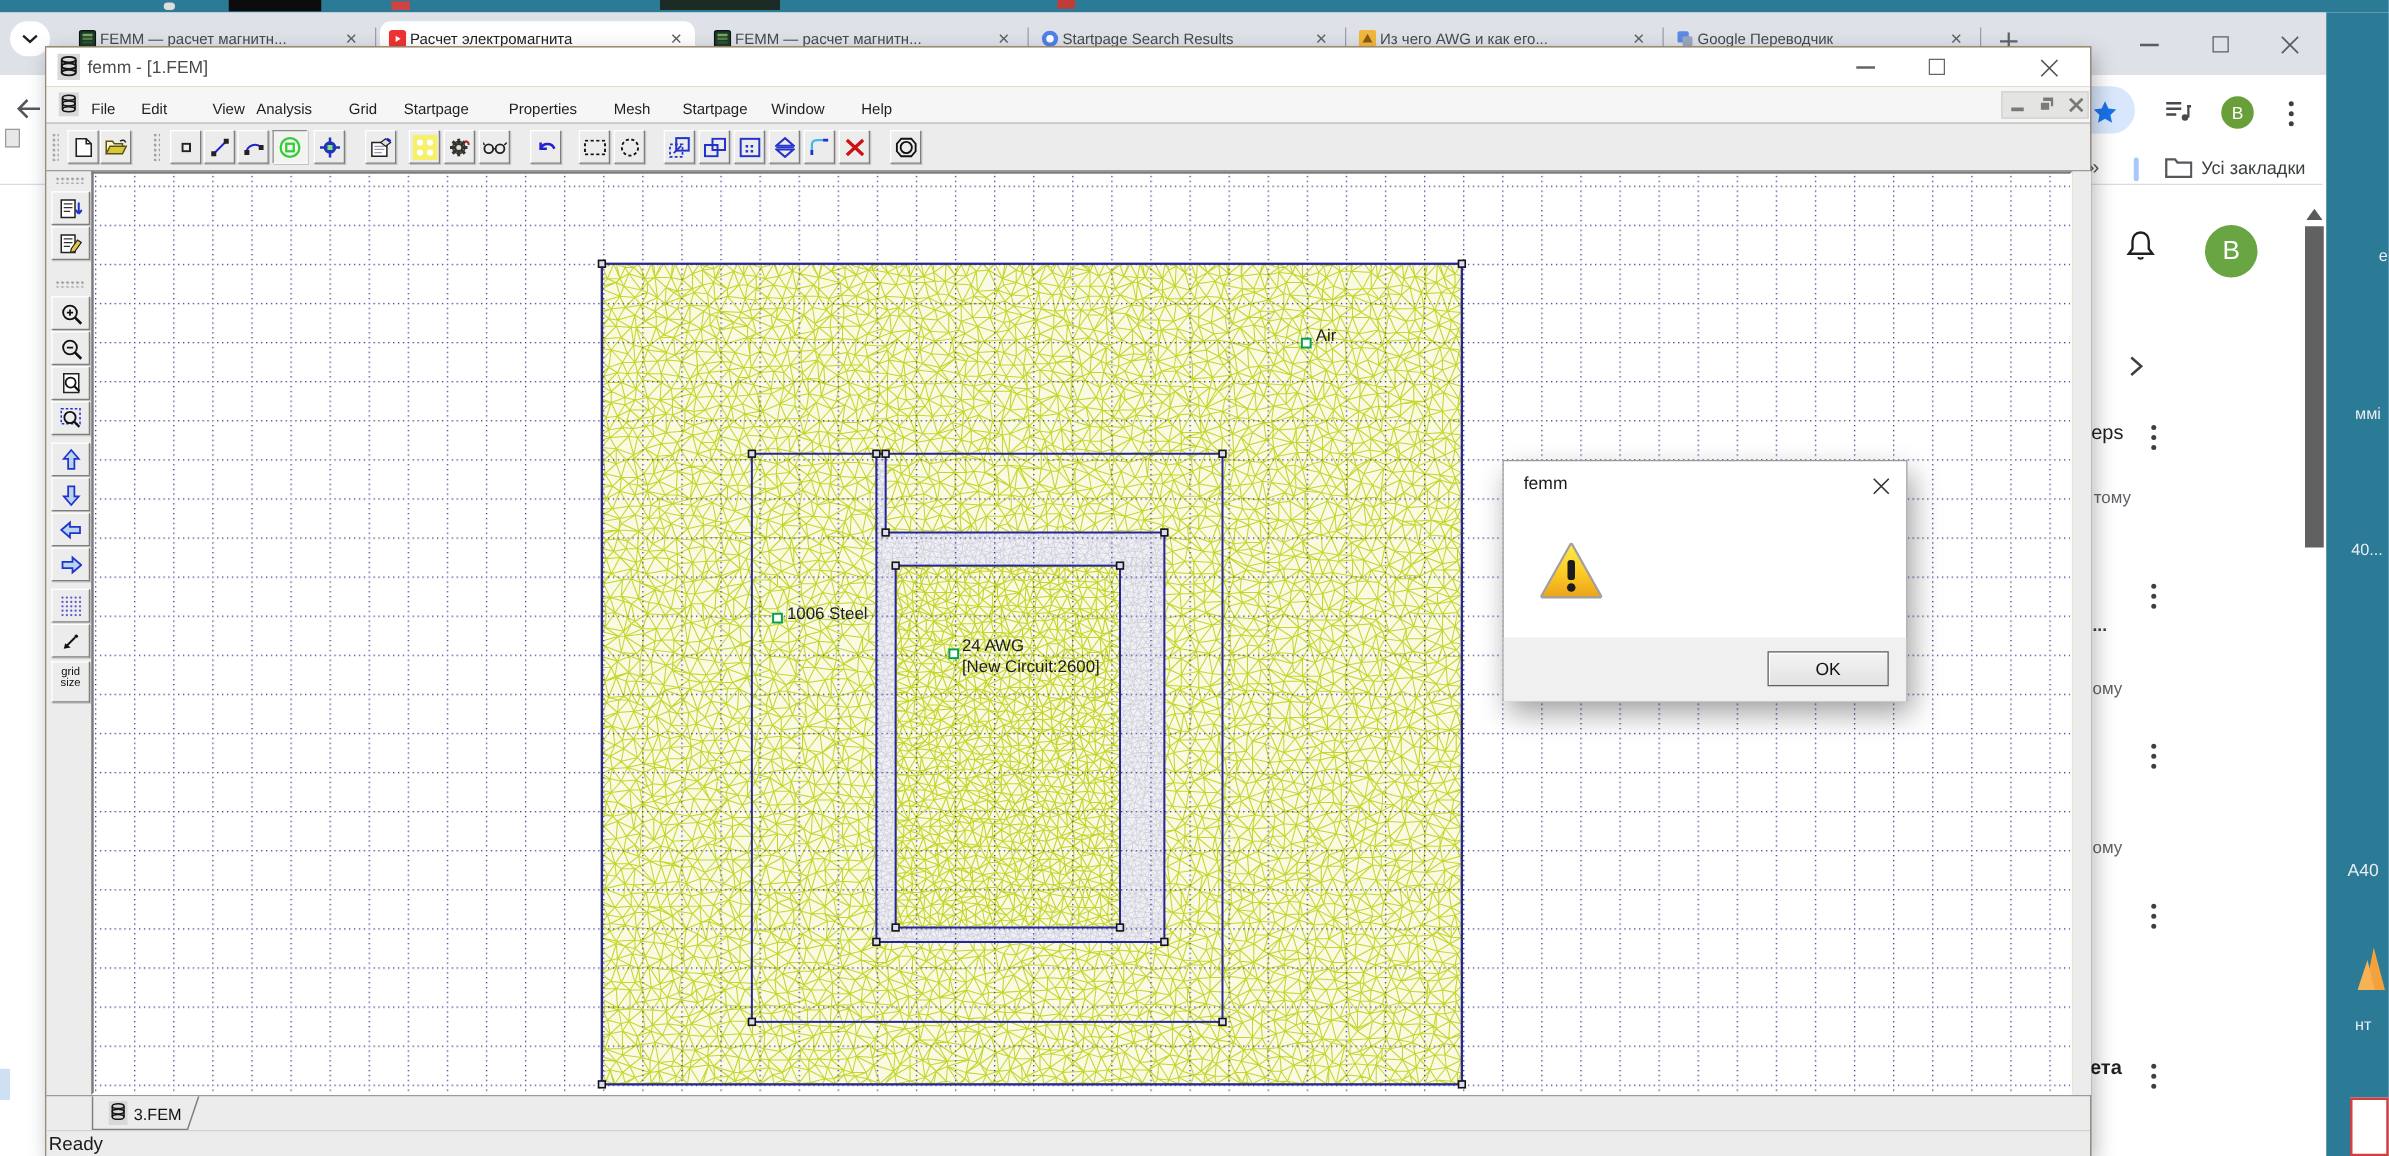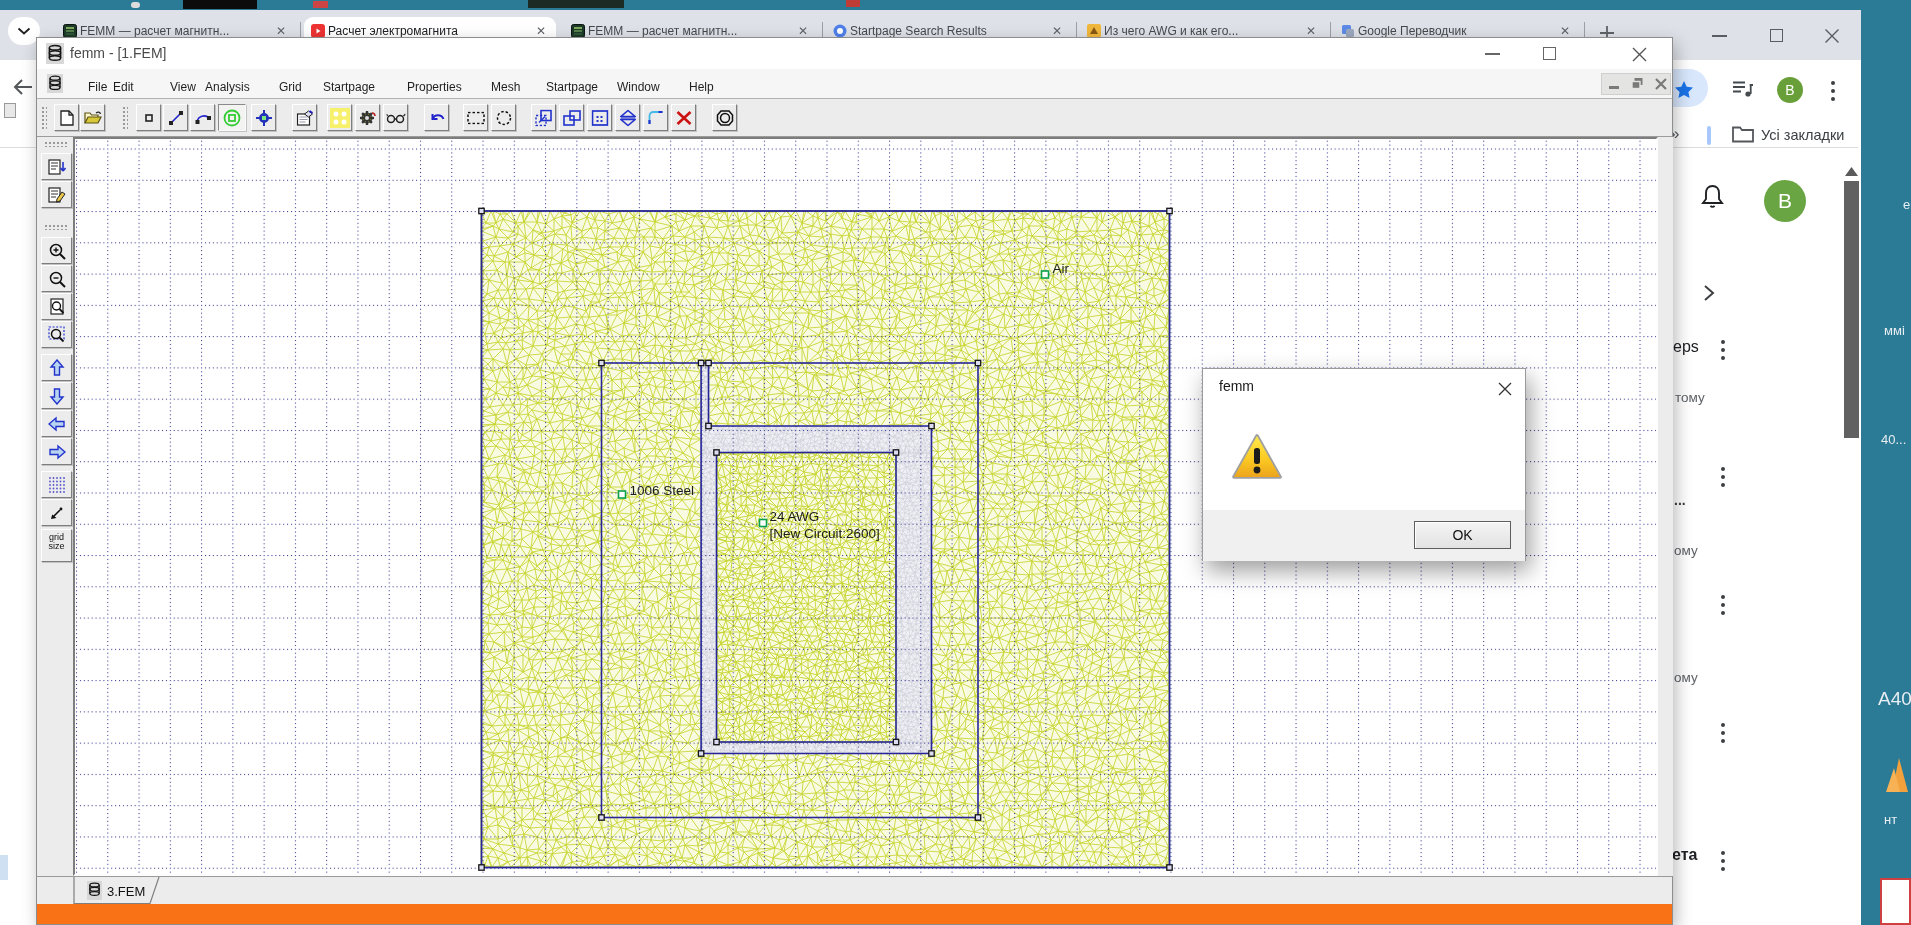--- a/index.html
+++ b/index.html
@@ -9,21 +9,21 @@
 .tab .ttl{position:absolute;left:24px;top:7px;white-space:nowrap;overflow:hidden;width:178px}
 .tab .tx{position:absolute;right:10px;top:7px;font-size:12px;color:#5f6368}
 .fav{position:absolute;left:7px;top:7px;width:14px;height:14px}
 .tsep{position:absolute;top:12px;width:1px;height:16px;background:#9aa0a6}
 .toolrow{left:0;top:60px;width:1858px;height:47px;background:#fff}
 .bmrow{left:0;top:107px;width:1858px;height:41px;background:#fff;border-bottom:1px solid #dadce0}
 .pageright{color:#202124}
 .vdots{position:absolute;width:4px}
 .vdots i{display:block;width:4px;height:4px;border-radius:50%;background:#3c4043;margin-bottom:4px}
 .tealright{left:1861px;top:10px;width:50px;height:915px;background:#2b7a96;color:#e8eef2;font-size:13px}
-.femm{left:36px;top:37px;width:1637px;height:888px;background:#f97316;border:1px solid #8d8d8d;box-shadow:3px 6px 16px rgba(0,0,0,.28)}
+.femm{left:36px;top:37px;width:1637px;height:888px;background:#a16207;border:1px solid #8d8d8d;box-shadow:3px 6px 16px rgba(0,0,0,.28)}
 .ftitle{left:0;top:0;width:1635px;height:31px;background:#fff;color:#4a4a4a;font-size:14px}
 .fmenu{left:0;top:31px;width:1635px;height:30px;background:#f6f6f6;border-bottom:1px solid #b2b2b2;font-size:12px;color:#1f1f1f}
 .fmenu span{position:absolute;top:11px}
 .ftool{left:0;top:61px;width:1635px;height:38px;background:#ececec;border-bottom:1px solid #9c9c9c}
 .tbtn{position:absolute;top:5px;width:25px;height:27px;background:#ececec;border:1px solid;border-color:#ffffff #7e7e7e #7e7e7e #ffffff;box-shadow:1px 1px 0 rgba(120,120,120,.35)}
 .tbtn svg{position:absolute;left:50%;top:50%;transform:translate(-50%,-50%)}
 .lbtn{position:absolute;left:4px;width:31px;height:27px;background:#ececec;border:1px solid;border-color:#ffffff #7e7e7e #7e7e7e #ffffff;box-shadow:1px 1px 0 rgba(120,120,120,.35)}
 .lbtn svg{position:absolute;left:50%;top:50%;transform:translate(-50%,-50%)}
 .grip{position:absolute;background:radial-gradient(circle at 1px 1px,#9a9a9a 1px,transparent 1.2px);background-size:4px 4px}
 .dlg{left:1202px;top:368px;width:324px;height:193px;background:#fff;border:1px solid #9a9a9a;box-shadow:4px 10px 22px rgba(0,0,0,.38)}
@@ -181,21 +181,21 @@
     </div>
     <svg class="abs" style="left:1845px;top:19px" width="13" height="9" viewBox="0 0 13 9">
       <path d="M6.5 0L13 9H0z" fill="#5a5a5a"></path>
     </svg>
     <div class="abs" style="left:1844px;top:33px;width:15px;height:257px;background:#616161"></div>
   </div>
 <div class="abs tealright">
     <div class="t" style="left:42px;top:187px">е</div>
     <div class="t" style="left:23px;top:313px">ммі</div>
     <div class="t" style="left:20px;top:422px">40...</div>
-    <div class="t" style="left:17px;top:678px;font-size:19px">А40</div>
+    <div class="t" style="left:17px;top:678px;font-size:14px">А40</div>
     <svg class="abs" style="left:25px;top:748px" width="22" height="34" viewBox="0 0 22 34">
       <path d="M13 0L22 34H6z" fill="#f2a13d"></path>
       <path d="M8 10L14 34H0z" fill="#f6b254"></path>
     </svg>
     <div class="t" style="left:23px;top:802px">нт</div>
     <div class="abs" style="left:19px;top:868px;width:31px;height:47px;background:#fff;border:2px solid #cf4040"></div>
   </div>
 <div class="abs femm">
     <div class="abs ftitle">
       <div class="abs" style="left:9px;top:5px;width:18px;height:21px;background:#d8d8d8"><svg viewBox="0 0 16 18">
@@ -215,21 +215,21 @@
     </div>
     <div class="abs fmenu">
       <div class="abs" style="left:10px;top:5px;width:16px;height:19px;background:#d8d8d8"><svg viewBox="0 0 16 18">
           <g fill="none" stroke="#151515" stroke-width="1.3">
             <ellipse cx="8" cy="4.2" rx="5" ry="2"></ellipse>
             <ellipse cx="8" cy="8.8" rx="5" ry="2"></ellipse>
             <ellipse cx="8" cy="13.4" rx="5" ry="2"></ellipse>
             <path d="M3 4.2v9.2M13 4.2v9.2"></path>
           </g>
         </svg></div>
-      <span style="left:51px">File</span>
+      <span style="left:36px">File</span>
       <span style="left:76px">Edit</span>
       <span style="left:133px">View</span>
       <span style="left:168px">Analysis</span>
       <span style="left:242px">Grid</span>
       <span style="left:286px">Startpage</span>
       <span style="left:370px">Properties</span>
       <span style="left:454px">Mesh</span>
       <span style="left:509px">Startpage</span>
       <span style="left:580px">Window</span>
       <span style="left:652px">Help</span>
@@ -587,20 +587,23 @@
       <div class="abs" style="left:50px;top:4px;width:15px;height:19px;background:#d8d8d8"><svg viewBox="0 0 16 18">
           <g fill="none" stroke="#151515" stroke-width="1.3">
             <ellipse cx="8" cy="4.2" rx="5" ry="2"></ellipse>
             <ellipse cx="8" cy="8.8" rx="5" ry="2"></ellipse>
             <ellipse cx="8" cy="13.4" rx="5" ry="2"></ellipse>
             <path d="M3 4.2v9.2M13 4.2v9.2"></path>
           </g>
         </svg></div>
       <div class="t" style="left:70px;top:7px;font-size:13px;color:#111">3.FEM</div>
     </div>
+    <div class="abs" style="left:0;top:866px;width:1635px;height:22px;background:#ececec;border-top:1px solid #d2d2d2">
+      <div class="t" style="left:2px;top:2px;font-size:15px;color:#1a1a1a">Ready</div>
+    </div>
   </div>
 <div class="abs dlg">
     <div class="t" style="left:16px;top:9px;font-size:14px;color:#1a1a1a">femm</div>
     <svg class="abs" style="left:294px;top:12px" width="16" height="16" viewBox="0 0 16 16">
       <path d="M2 2l12 12M14 2L2 14" stroke="#333" stroke-width="1.3"></path>
     </svg>
     <svg class="abs" style="left:28px;top:64px" width="52" height="48" viewBox="0 0 52 48">
 <defs>
         <linearGradient id="wtri" x1="0" y1="0" x2="0" y2="1">
           <stop offset="0" stop-color="#ffe94a"></stop>

